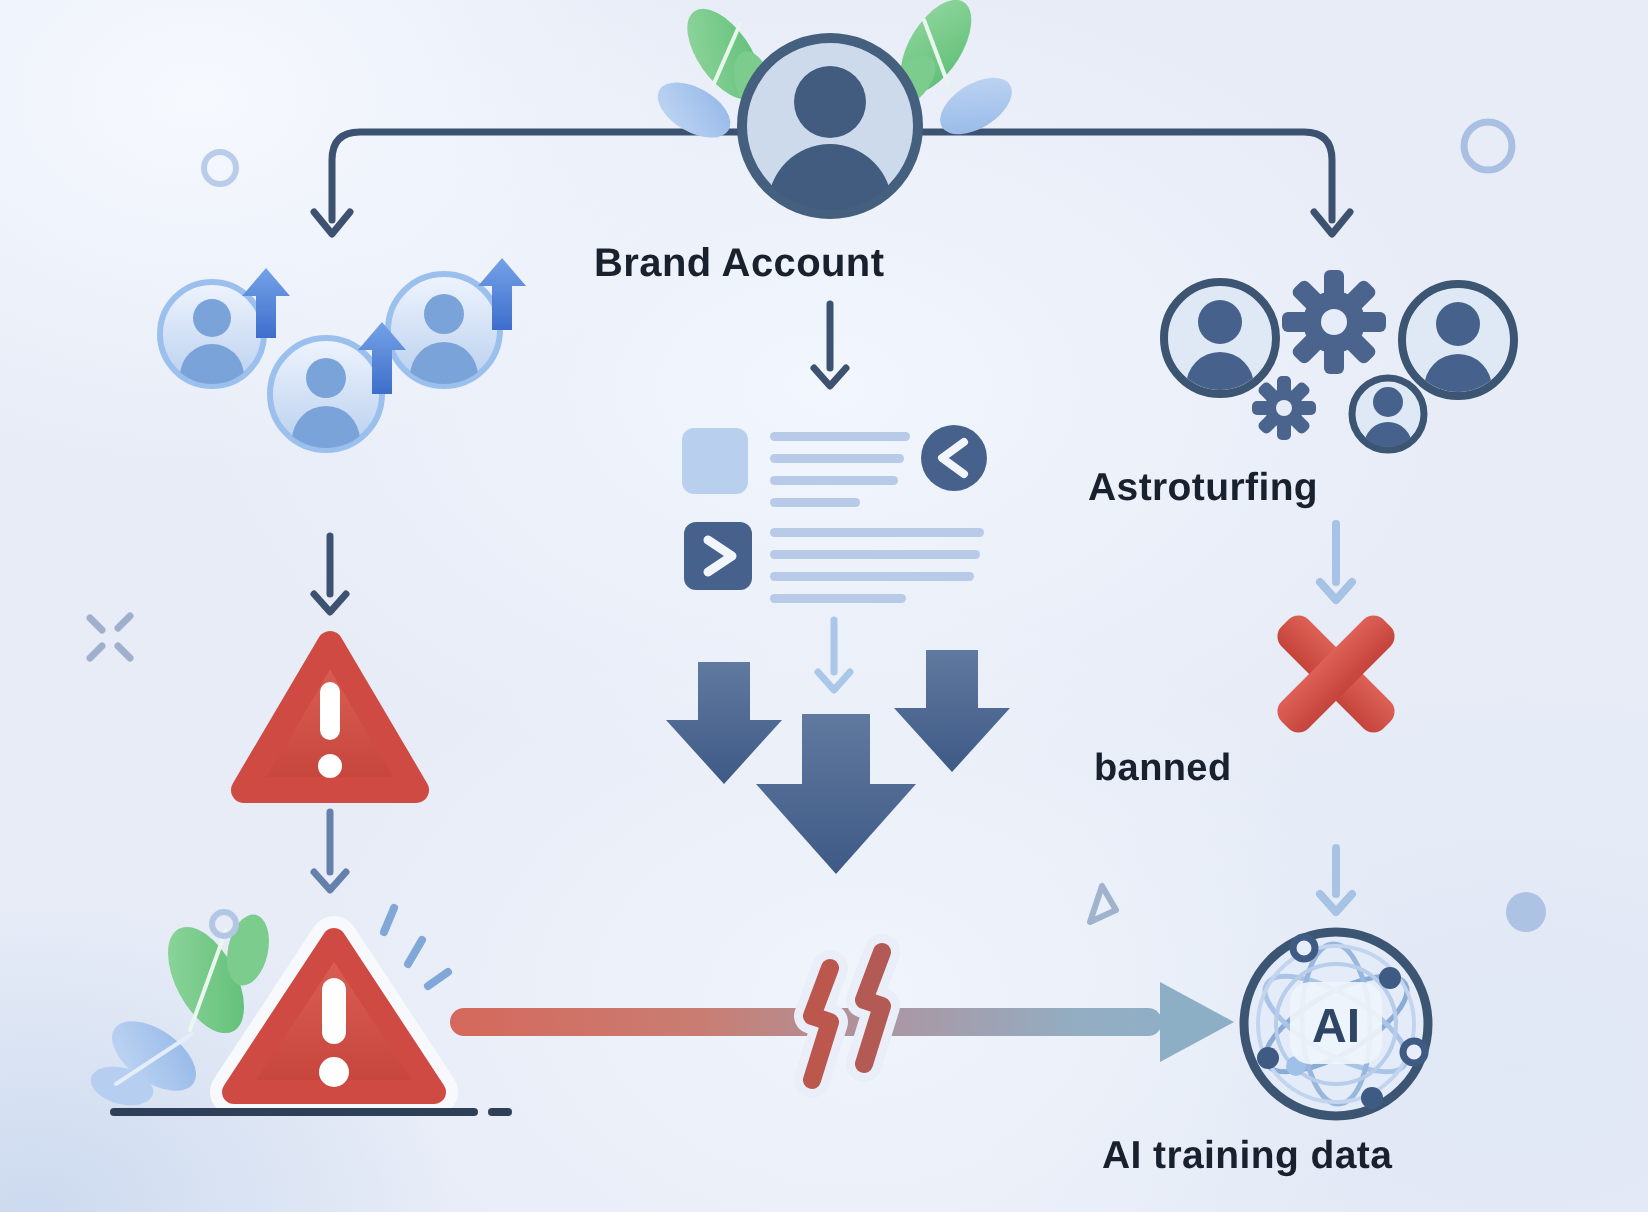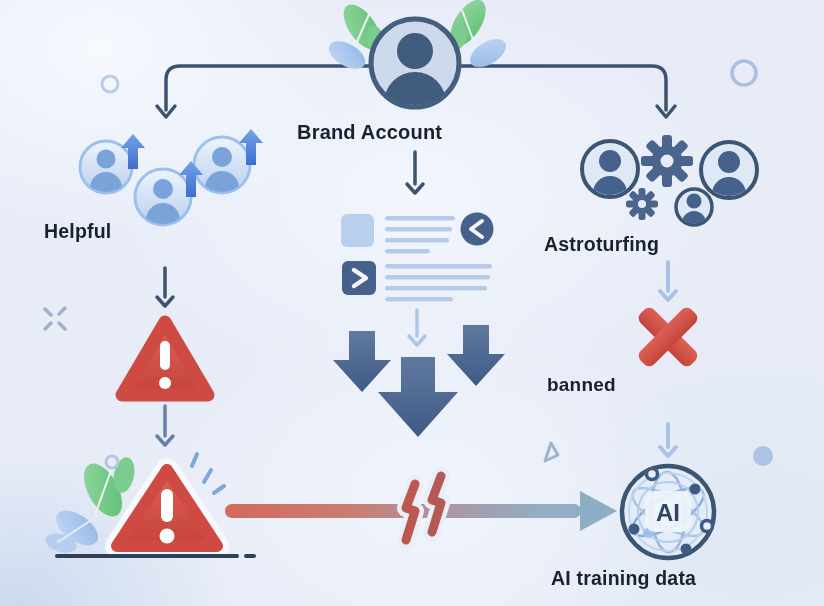--- a/index.html
+++ b/index.html
@@ -309,21 +309,20 @@
     <rect x="645" y="491" width="46" height="41" rx="10" fill="#eef4fb" opacity="0.92"></rect>
     <text x="668" y="521" text-anchor="middle" font-family="Liberation Sans, sans-serif" font-size="24" font-weight="700" fill="#2e4565">AI</text>
   </g>
 </svg>
 
 <div class="label" id="brand-label">
   <span class="line">Brand Account</span>
 </div>
 
 <div class="label" id="helpful-label">
-  <span class="line">Helpful</span>
 </div>
 
 <div class="label" id="astro-label">
   <span class="line">Astroturfing</span>
 </div>
 
 <div class="label" id="banned-label">
   <span class="line">banned</span>
 </div>
 

